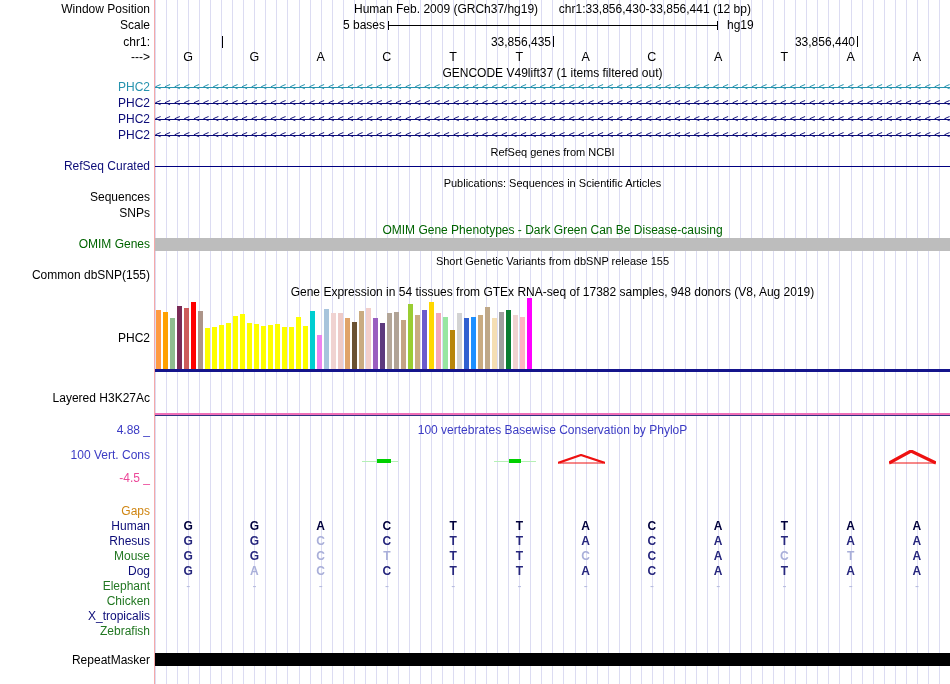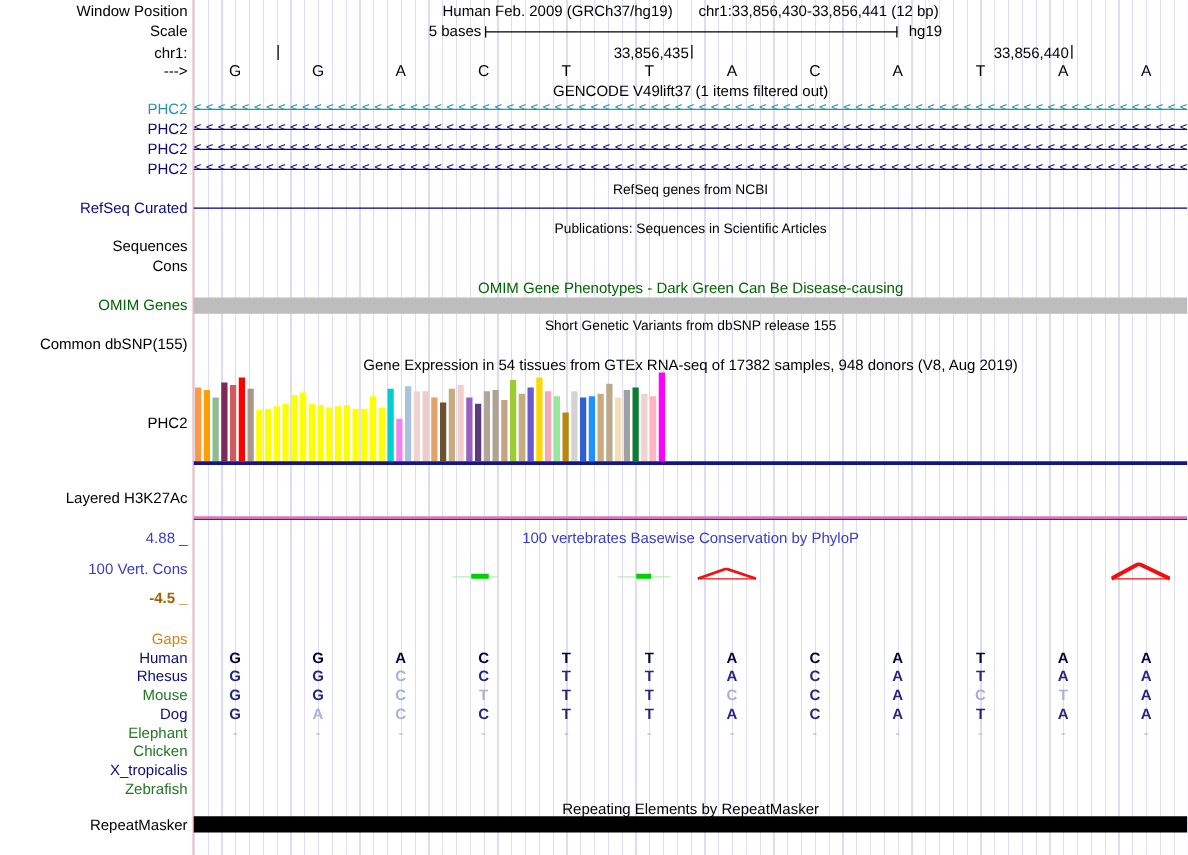--- a/index.html
+++ b/index.html
@@ -5,21 +5,21 @@
   html,body{margin:0;padding:0;background:#fff;}
   #app{position:relative;width:950px;height:684px;background:#fff;overflow:hidden;
        font-family:"Liberation Sans","DejaVu Sans",sans-serif;font-size:12px;color:#000;}
   .abs{position:absolute;}
   .grid{left:155px;top:0;width:795px;height:684px;
         background:repeating-linear-gradient(to right,#dcdcf2 0px,#dcdcf2 1px,transparent 1px,transparent 11.04px);}
   .sepline{left:154px;top:0;width:1px;height:684px;background:#f5a9a9;}
   .lbl{left:0;width:150px;text-align:right;height:14px;line-height:14px;white-space:nowrap;}
   .ctitle{left:155px;width:795px;text-align:center;height:14px;line-height:14px;white-space:nowrap;}
   .navy{color:#0c0c78;} .green{color:#006400;} .mgreen{color:#227722;}
-  .blue{color:#3b3bc4;} .maroon{color:#a16207;font-weight:bold;} .orange{color:#cf8512;}
+  .blue{color:#3b3bc4;} .maroon{color:#ec4899;} .orange{color:#cf8512;}
   .geneline{height:1px;left:155px;width:795px;}
   .arrows{left:155px;width:795px;height:12px;overflow:hidden;white-space:nowrap;
           font-family:"DejaVu Sans Mono",monospace;font-size:10px;line-height:12px;letter-spacing:3.6px;}
   .base{width:20px;margin-left:-10px;text-align:center;font-size:12.5px;height:14px;line-height:14px;}
   .mz{width:20px;margin-left:-10px;text-align:center;font-weight:bold;height:14px;line-height:14px;}
   .mz.h{color:#00003c;} .mz.m{color:#26267d;} .mz.x{color:#a9afd9;} .mz.d{color:#b4bade;font-weight:normal;}
   .coord{white-space:nowrap;height:13px;line-height:13px;}
   .tick{width:1px;background:#000;}
   .bar{position:absolute;width:5px;}
   svg{display:block;}
@@ -86,21 +86,21 @@
       <div class="abs geneline" style="top: 135px; background: rgb(12, 12, 120);"></div>
       <div class="abs arrows" style="top: 129px; color: rgb(12, 12, 120);">&lt;&lt;&lt;&lt;&lt;&lt;&lt;&lt;&lt;&lt;&lt;&lt;&lt;&lt;&lt;&lt;&lt;&lt;&lt;&lt;&lt;&lt;&lt;&lt;&lt;&lt;&lt;&lt;&lt;&lt;&lt;&lt;&lt;&lt;&lt;&lt;&lt;&lt;&lt;&lt;&lt;&lt;&lt;&lt;&lt;&lt;&lt;&lt;&lt;&lt;&lt;&lt;&lt;&lt;&lt;&lt;&lt;&lt;&lt;&lt;&lt;&lt;&lt;&lt;&lt;&lt;&lt;&lt;&lt;&lt;&lt;&lt;&lt;&lt;&lt;&lt;&lt;&lt;&lt;&lt;&lt;&lt;&lt;&lt;&lt;&lt;&lt;&lt;&lt;&lt;&lt;&lt;&lt;&lt;&lt;</div>
     </div>
 
   <div class="abs ctitle" style="top:145px;font-size:11px">RefSeq genes from NCBI</div>
   <div class="abs lbl navy" style="top:159px">RefSeq Curated</div>
   <div class="abs geneline" style="top:166px;background:#000080"></div>
 
   <div class="abs ctitle" style="top:176px;font-size:11px">Publications: Sequences in Scientific Articles</div>
   <div class="abs lbl" style="top:190px">Sequences</div>
-  <div class="abs lbl" style="top:206px">Cons</div>
+  <div class="abs lbl" style="top:206px">SNPs</div>
 
   <div class="abs ctitle green" style="top:223px">OMIM Gene Phenotypes - Dark Green Can Be Disease-causing</div>
   <div class="abs lbl green" style="top:237px">OMIM Genes</div>
   <div class="abs" style="left:155px;top:238px;width:795px;height:13px;background:#bdbdbd"></div>
 
   <div class="abs ctitle" style="top:254px;font-size:11px">Short Genetic Variants from dbSNP release 155</div>
   <div class="abs lbl" style="top:268px">Common dbSNP(155)</div>
 
   <div class="abs ctitle" style="top:285px">Gene Expression in 54 tissues from GTEx RNA-seq of 17382 samples, 948 donors (V8, Aug 2019)</div>
   <div class="abs lbl" style="top:331px">PHC2</div>
@@ -254,16 +254,15 @@
       <div class="abs mz d" style="left: 651.875px; top: 579px;">-</div>
       <div class="abs mz d" style="left: 718.125px; top: 579px;">-</div>
       <div class="abs mz d" style="left: 784.375px; top: 579px;">-</div>
       <div class="abs mz d" style="left: 850.625px; top: 579px;">-</div>
       <div class="abs mz d" style="left: 916.875px; top: 579px;">-</div>
       <div class="abs lbl mgreen" style="top: 594px; text-align: right;">Chicken</div>
       <div class="abs lbl navy" style="top: 609px;">X_tropicalis</div>
       <div class="abs lbl mgreen" style="top: 624px;">Zebrafish</div>
     </div>
 
-  <div class="abs ctitle" style="top:640px">Repeating Elements by RepeatMasker</div>
   <div class="abs lbl" style="top:653px">RepeatMasker</div>
   <div class="abs" style="left:155px;top:653px;width:795px;height:13px;background:#000"></div>
 </div>
 
 </body></html>

